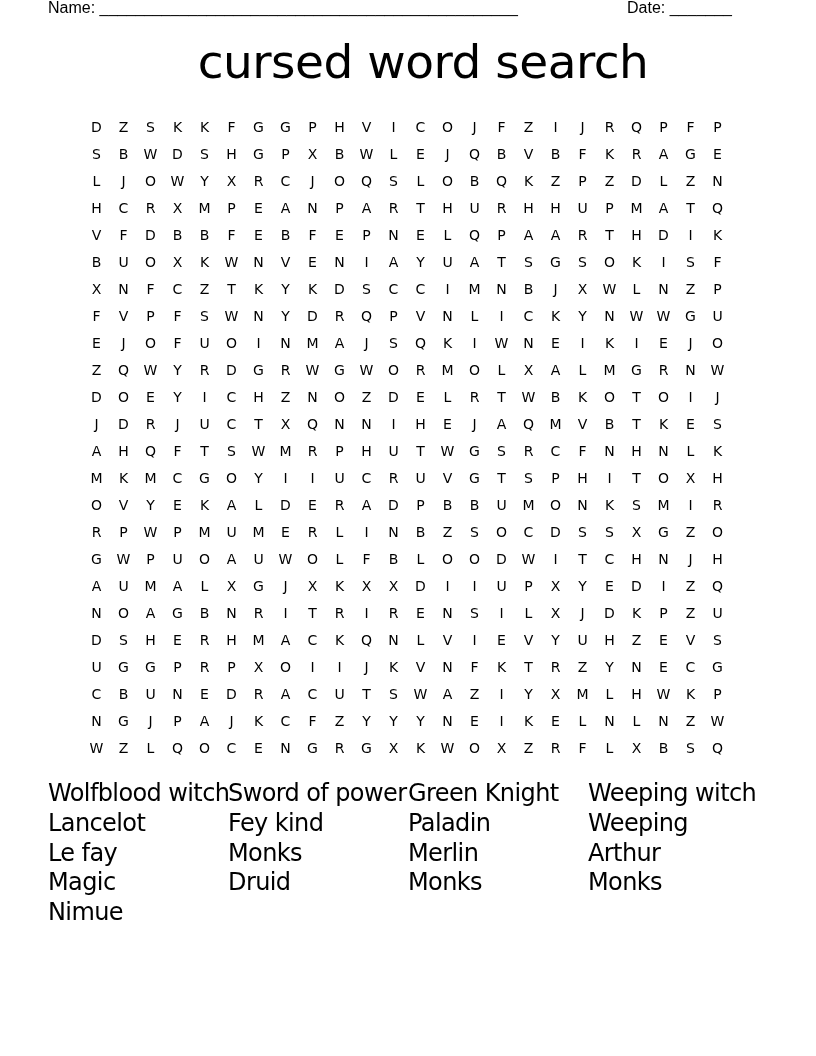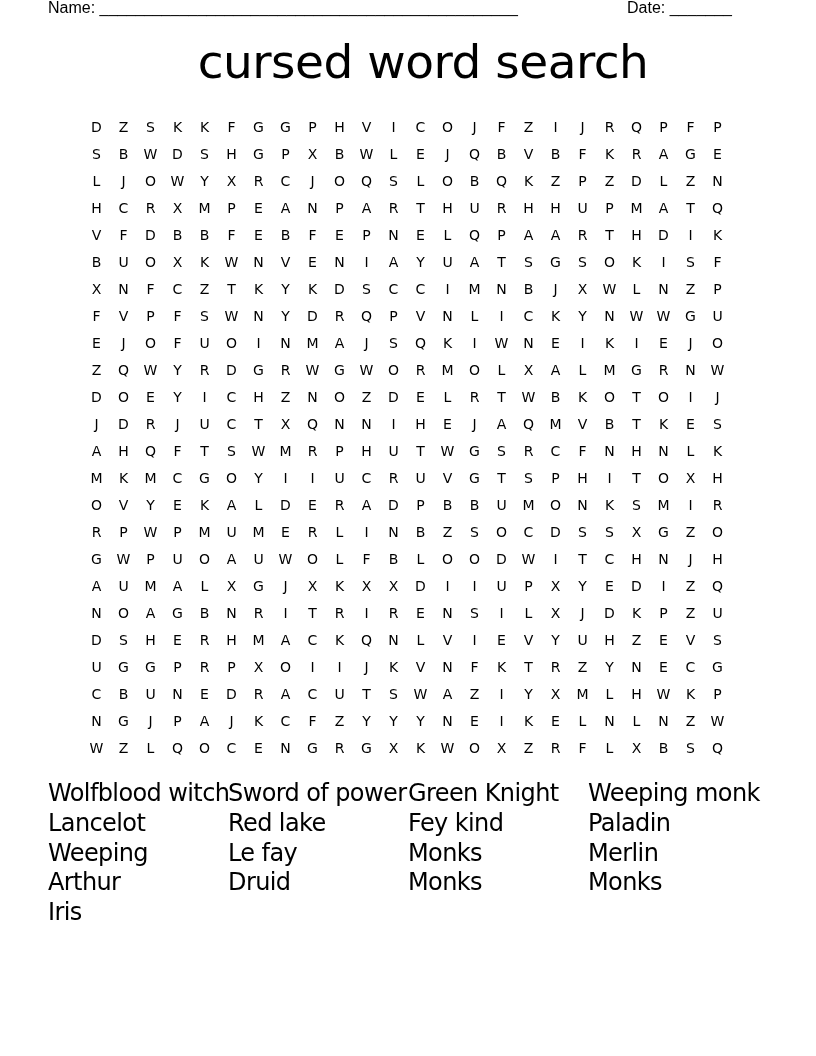--- a/index.html
+++ b/index.html
@@ -614,27 +614,27 @@
     <div class="cell">X</div>
     <div class="cell">B</div>
     <div class="cell">S</div>
     <div class="cell">Q</div>
   </div>
 
 <div class="words" id="word-list">
     <div class="word">Wolfblood witch</div>
     <div class="word">Sword of power</div>
     <div class="word">Green Knight</div>
-    <div class="word">Weeping monk</div>
+    <div class="word">Weeping witch</div>
     <div class="word">Lancelot</div>
-    <div class="word">Red lake</div>
     <div class="word">Fey kind</div>
     <div class="word">Paladin</div>
     <div class="word">Weeping</div>
     <div class="word">Le fay</div>
     <div class="word">Monks</div>
     <div class="word">Merlin</div>
     <div class="word">Arthur</div>
+    <div class="word">Magic</div>
     <div class="word">Druid</div>
     <div class="word">Monks</div>
     <div class="word">Monks</div>
-    <div class="word">Iris</div>
+    <div class="word">Nimue</div>
   </div>
 
 </body></html>

